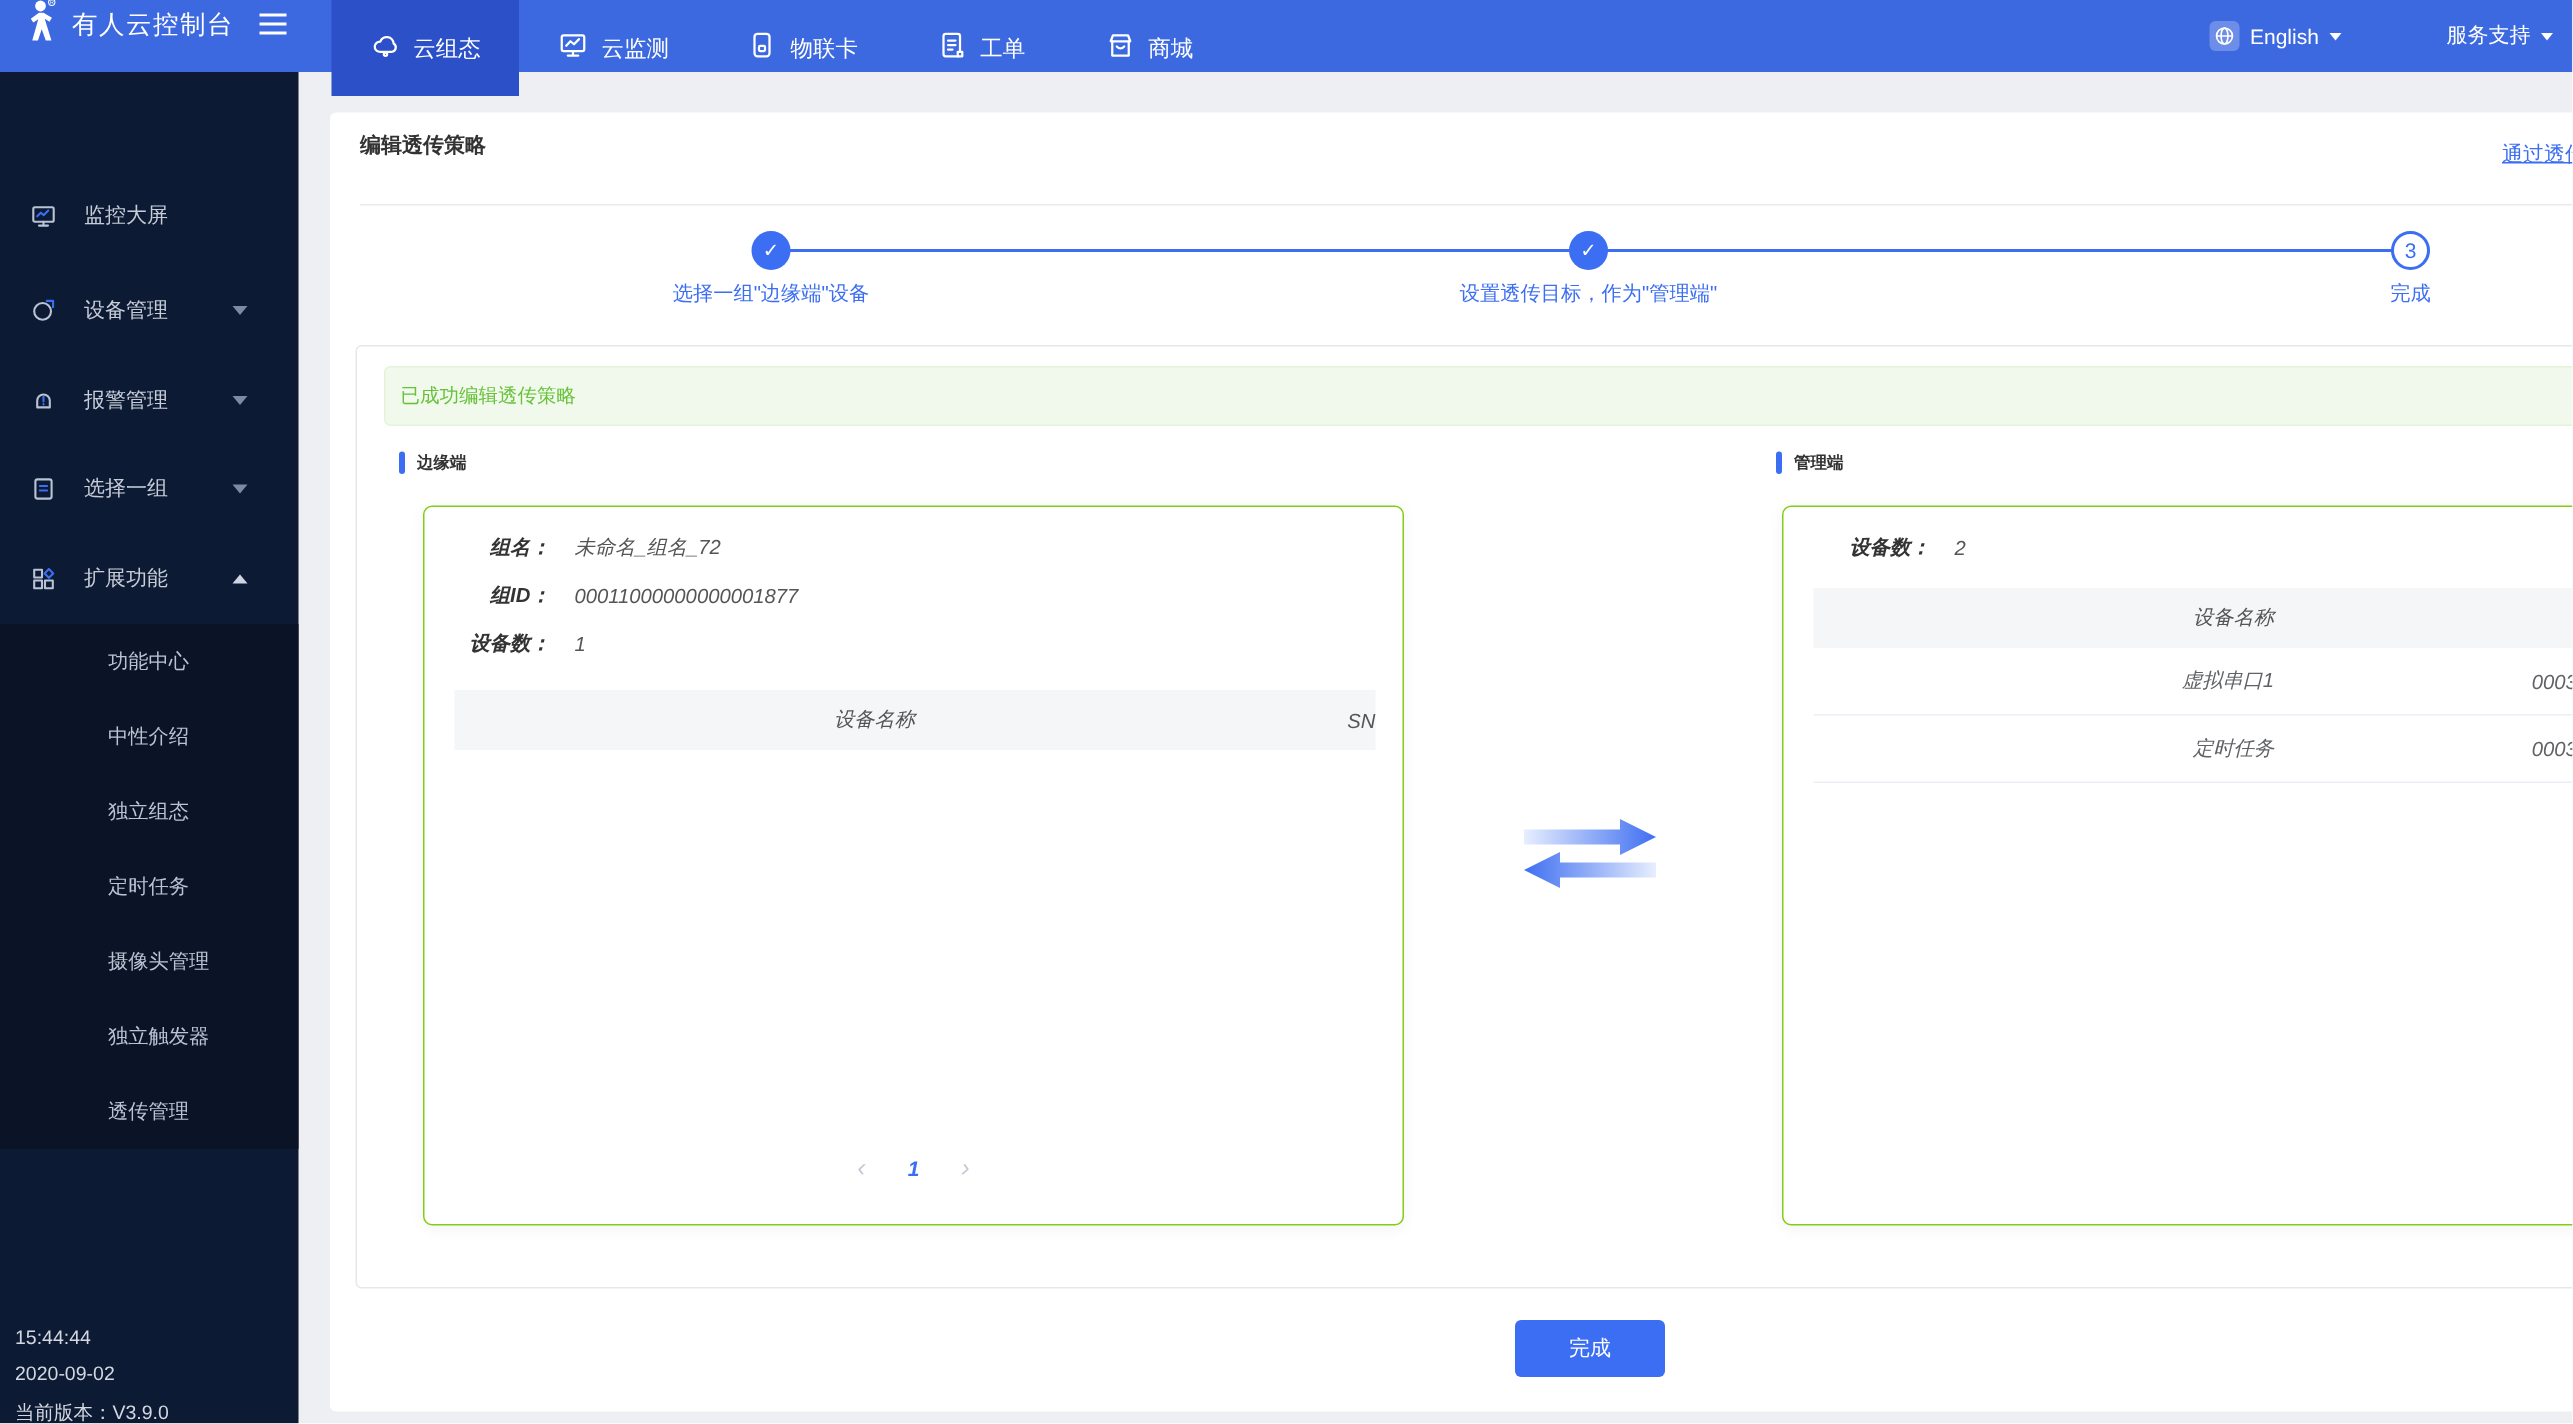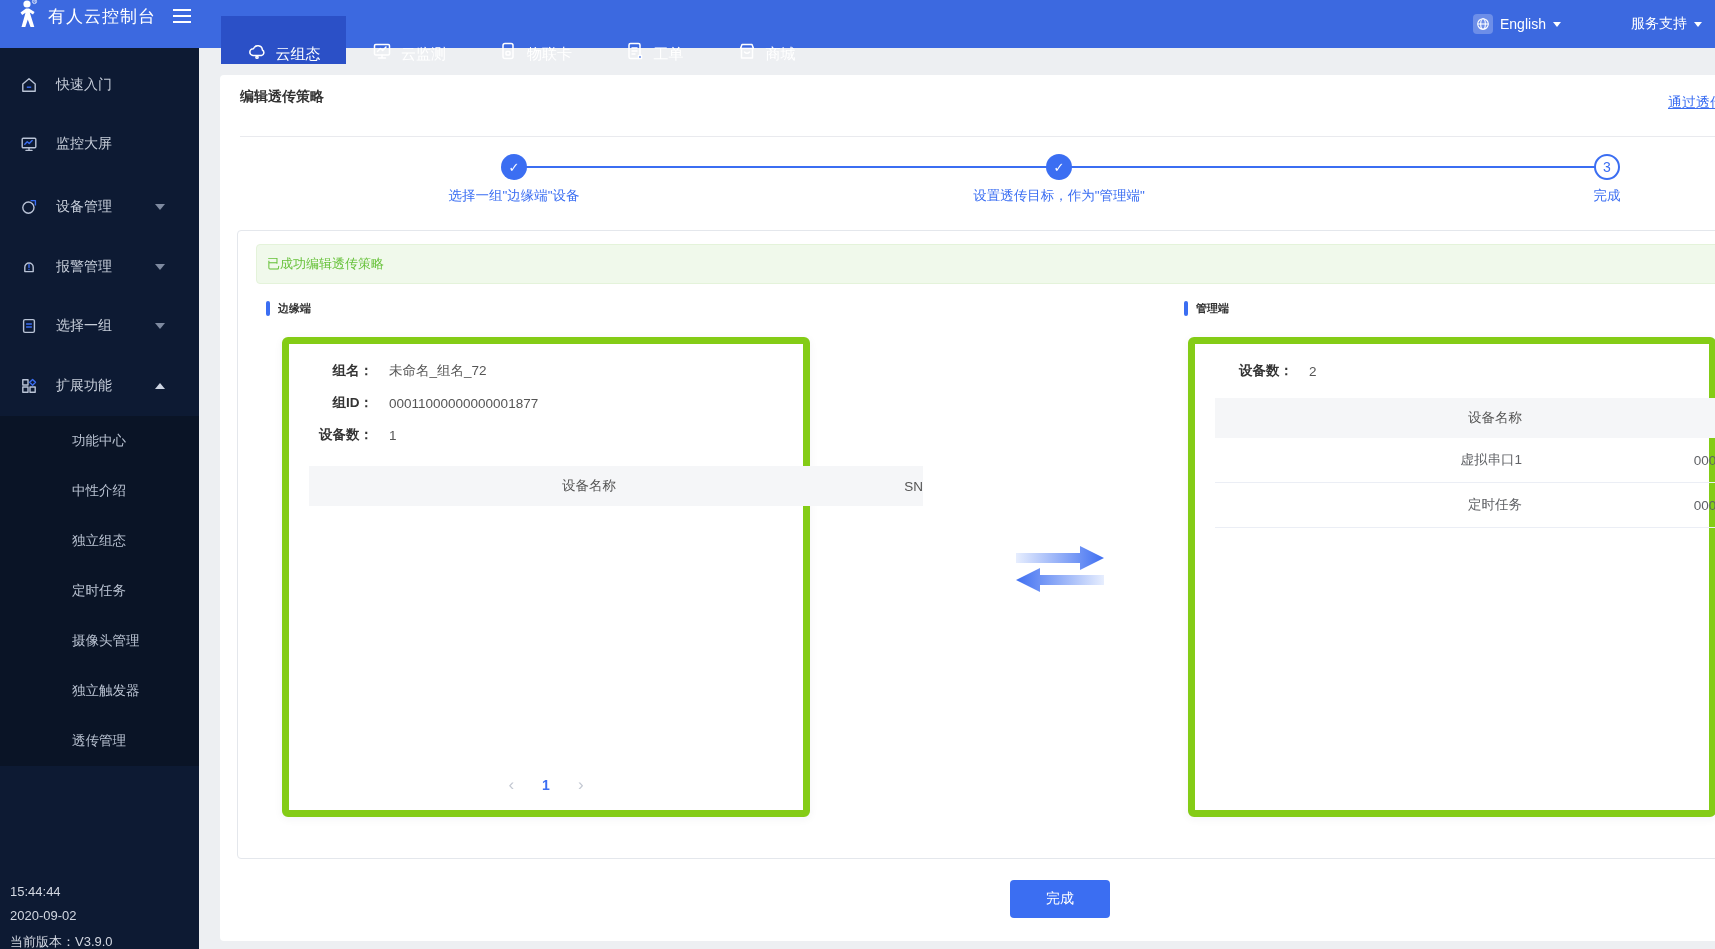--- a/index.html
+++ b/index.html
@@ -7,21 +7,21 @@
   .page { position:relative; width:1715px; height:949px; background:#edeff2; overflow:hidden;
           font-family:"Liberation Sans","DejaVu Sans",sans-serif; }
 
   
   .topbar { position:absolute; left:0; top:0; width:1715px; height:48px; background:#3c69e0; color:#fff; z-index:5; }
   .brand { position:absolute; left:12px; top:0; height:32px; display:flex; align-items:center; gap:9px; cursor:pointer; }
   .brand-title { font-size:17px; letter-spacing:1px; }
   .burger { width:18px; height:14px; border-top:2px solid #fff; border-bottom:2px solid #fff; position:relative; margin-left:8px; }
   .burger::after { content:""; position:absolute; left:0; top:4px; width:100%; height:2px; background:#fff; }
   .nav { position:absolute; left:221px; top:0; height:48px; display:flex; }
-  .nav-tab { height:48px; display:flex; align-items:flex-end; justify-content:center; gap:9px; font-size:15px; cursor:pointer;margin-top:16px; }
+  .nav-tab { height:64px; display:flex; align-items:center; justify-content:center; gap:9px; font-size:15px; cursor:pointer; }
   .nav-tab.active { background:#2b50c7; }
   .topbar-right { position:absolute; left:1429px; top:0; height:48px; display:flex; align-items:center; gap:26px; font-size:14px; }
   .tr-item { display:flex; align-items:center; gap:7px; cursor:pointer; white-space:nowrap;margin-left:44px; }
   .caret-down { width:0; height:0; border-left:4.5px solid transparent; border-right:4.5px solid transparent; border-top:5.5px solid #fff; }
   .globe-bg { width:20px; height:20px; border-radius:4px; background:rgba(255,255,255,.25); display:flex; align-items:center; justify-content:center; }
 
   
   .sidebar { position:absolute; left:0; top:48px; width:199px; height:901px; background:#0d1a33; color:#c6cdd9; z-index:4; }
   .side-sub-bg { position:absolute; left:0; top:368px; width:199px; height:350px; background:#0a1426; }
   .side-item { position:absolute; left:0; width:199px; height:40px; font-size:14px; cursor:pointer; }
@@ -48,22 +48,22 @@
   .step-num  { background:#fff; border:2px solid #3b6ef2; color:#3b6ef2; font-size:14px; }
   .step-label { position:absolute; top:112px; transform:translateX(-50%); font-size:13.5px; color:#3b6ef2; white-space:nowrap; }
 
   
   .panel { position:absolute; left:17px; top:155px; width:1645px; height:629px; border:1px solid #e4e7ec; border-radius:4px; }
   .alert { position:absolute; left:18px; top:13px; width:1607px; height:40px; background:#f0f9eb; border:1px solid #e4f3da;
       border-radius:4px; line-height:38px; padding-left:10px; font-size:13px; color:#67c23a; }
   .sec-head { position:absolute; top:70px; display:flex; align-items:center; gap:8px; font-size:11px; font-weight:bold; color:#333; }
   .sec-bar { width:4px; height:15px; border-radius:2px; background:#3b6ef2; }
 
-  .dev-card { position:absolute; top:106px; width:528px; height:480px; background:#fff;
-      border:7px solid #84cc16; border-radius:6px; box-shadow:0 2px 10px rgba(31,45,61,.05); }
+  .dev-card { position:absolute; top:106px; width:654px; height:480px; background:#fff;
+      border:1px solid #84cc16; border-radius:6px; box-shadow:0 2px 10px rgba(31,45,61,.05);font-style:italic; }
   .info-row { position:absolute; left:18px; display:flex; align-items:center; height:20px; font-size:13.5px; white-space:nowrap; }
   .info-label { width:66px; text-align:right; font-weight:bold; color:#333; }
   .info-label.wide { width:80px; }
   .info-value { padding-left:16px; color:#555; }
 
   .dtable { position:absolute; left:20px; width:614px; font-size:13.5px; }
   .dt-head { display:flex; height:40px; background:#f5f6f8; align-items:center; color:#555; }
   .dt-col { width:50%; text-align:right; white-space:nowrap; }
   .dt-row { display:flex; height:45px; align-items:center; border-bottom:1px solid #ebeef5; color:#606266; }
 
@@ -166,29 +166,20 @@
       <div class="tr-item">
         <span>用户权限</span>
         <span class="caret-down"></span>
       </div>
     </div>
   </div>
 
   <div class="sidebar">
     <div class="side-sub-bg"></div>
 
-    <div class="side-item" style="top:17px">
-      <span class="ic">
-        <svg width="18" height="18" viewBox="0 0 18 18" fill="none" stroke="#b9c3d6" stroke-width="1.4" stroke-linejoin="round">
-          <path d="M9 2.8 L15.2 8 V15.2 H2.8 V8 Z"></path>
-          <path d="M6.8 11.2 h4.4" stroke="#3b6ef2"></path>
-        </svg>
-      </span>
-      <span class="lb">快速入门</span>
-    </div>
 
     <div class="side-item" style="top:76px">
       <span class="ic">
         <svg width="18" height="18" viewBox="0 0 18 18" fill="none" stroke="#b9c3d6" stroke-width="1.4" stroke-linecap="round" stroke-linejoin="round">
           <rect x="2.2" y="3.2" width="13.6" height="9.6" rx="1"></rect>
           <path d="M4.8 9.2 l2.4-2.4 2 1.6 3-3" stroke="#3b6ef2"></path>
           <path d="M9 12.8 v2.2 M6 15.4 h6"></path>
         </svg>
       </span>
       <span class="lb">监控大屏</span>

